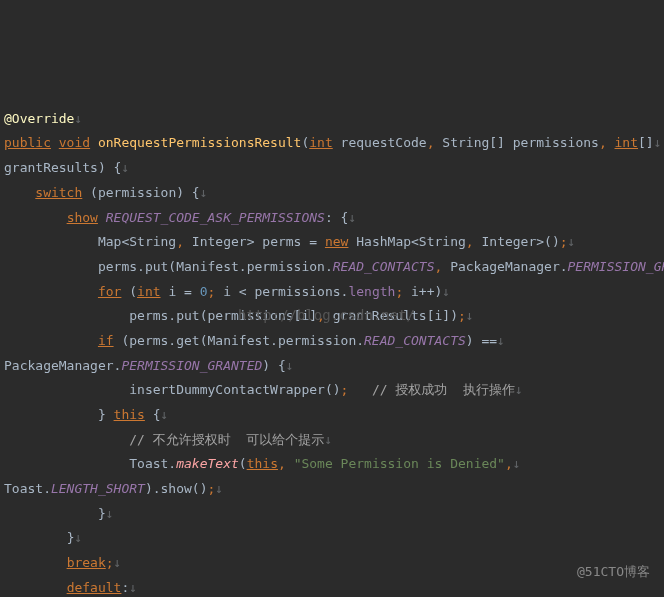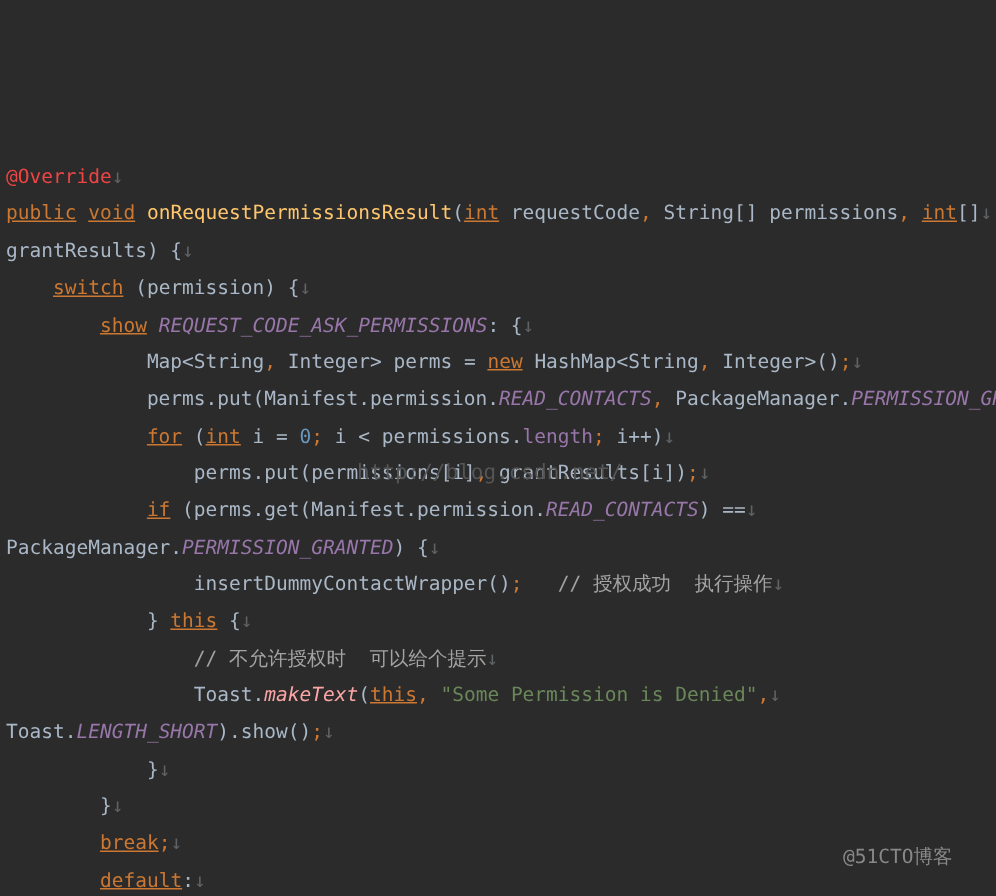--- a/index.html
+++ b/index.html
@@ -10,39 +10,39 @@
       line-height: 1.9;
       color: #a9b7c6;
       padding: 8px 4px;
       white-space: pre;
       width: 664px;
       height: 597px;
       overflow: hidden;
       position: relative;
     }
     .kw { color: #cc7832; text-decoration: underline; }
-    .annotation { color: #ef4444; }
+    .annotation { color: #fef9c3; }
     .method-decl { color: #ffc66d; }
     .str { color: #6a8759; }
     .num { color: #6897bb; }
     .comment { color: #a3a3a3; margin-top: 20px; }
     .static-field { color: #9876aa; font-style: italic; text-align: center; }
     .static-method { font-style: italic; color: #fca5a5; }
     .field { color: #9876aa; }
     .punct { color: #cc7832; }
     .normal { color: #a9b7c6; }
     .arrow { color: #606366; }
     .watermark {
       position: absolute;
       color: #555;
       font-size: 14px;
       pointer-events: none;
     }
     .wm1 { top: 302px; left: 238px; }
-    .wm2 { bottom: 12px; right: 29px; font-size: 13px; color: #888; text-align: center; }
+    .wm2 { bottom: 12px; right: 14px; font-size: 13px; color: #888; text-align: center; }
   </style>
 </head>
 <body>
 
 
 
 <div><span class="annotation">@Override</span><span class="arrow">↓</span>
 <span class="kw">public</span> <span class="kw">void</span> <span class="method-decl">onRequestPermissionsResult</span><span class="normal">(</span><span class="kw">int</span> <span class="normal">requestCode</span><span class="punct">,</span> <span class="normal">String[]</span> <span class="normal">permissions</span><span class="punct">,</span> <span class="kw">int</span><span class="normal">[]</span><span class="arrow">↓</span>
 <span class="normal">grantResults</span><span class="normal">) {</span><span class="arrow">↓</span>
     <span class="kw">switch</span> <span class="normal">(permission) {</span><span class="arrow">↓</span>

